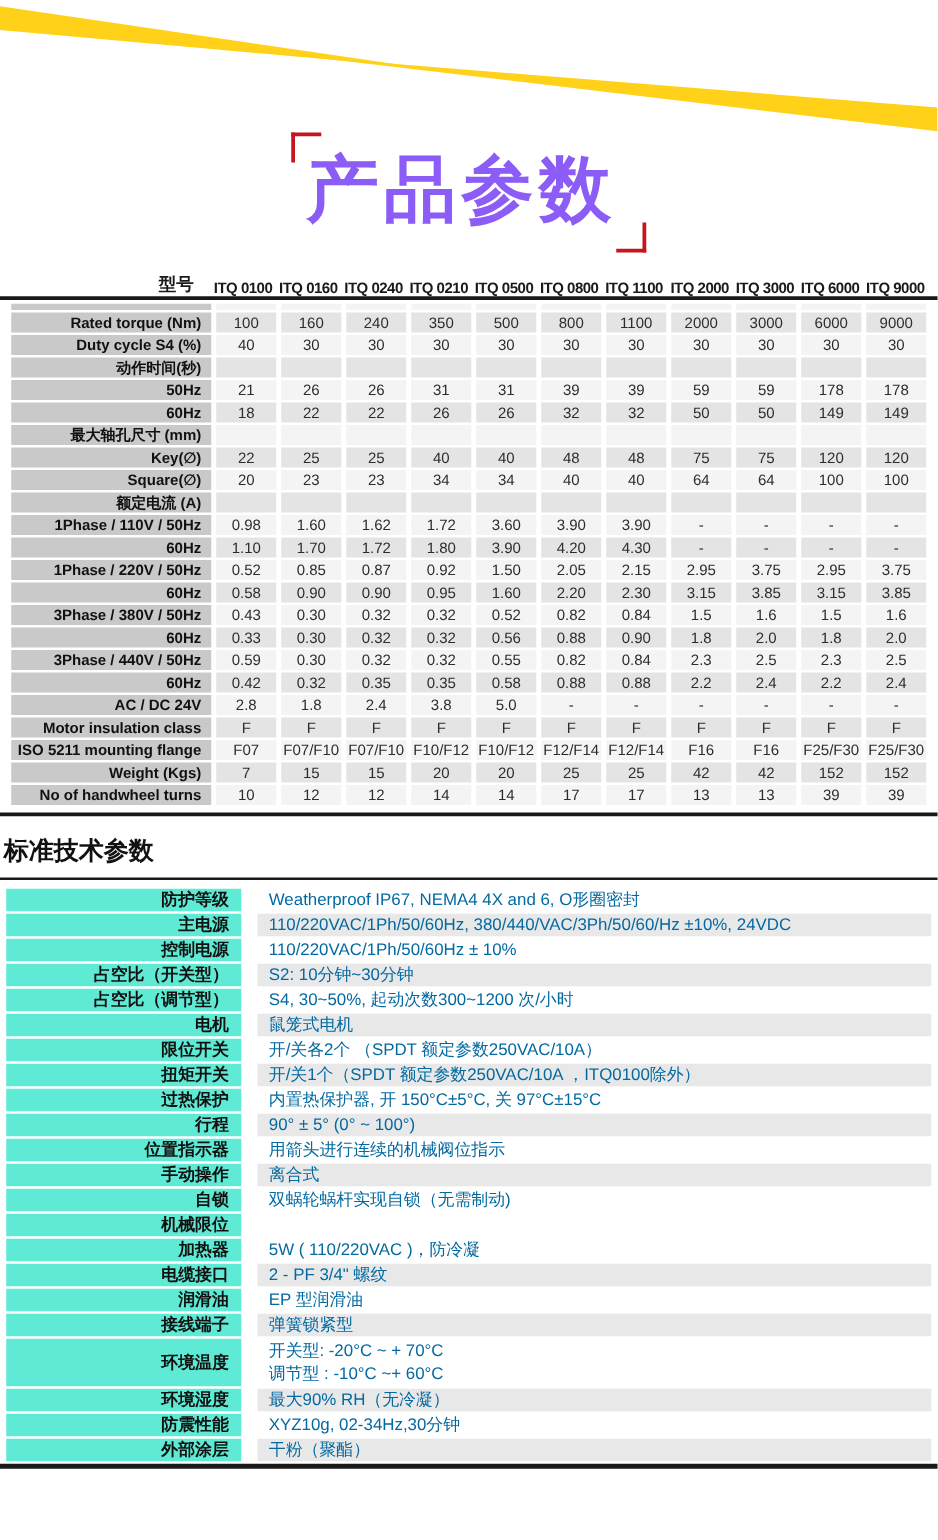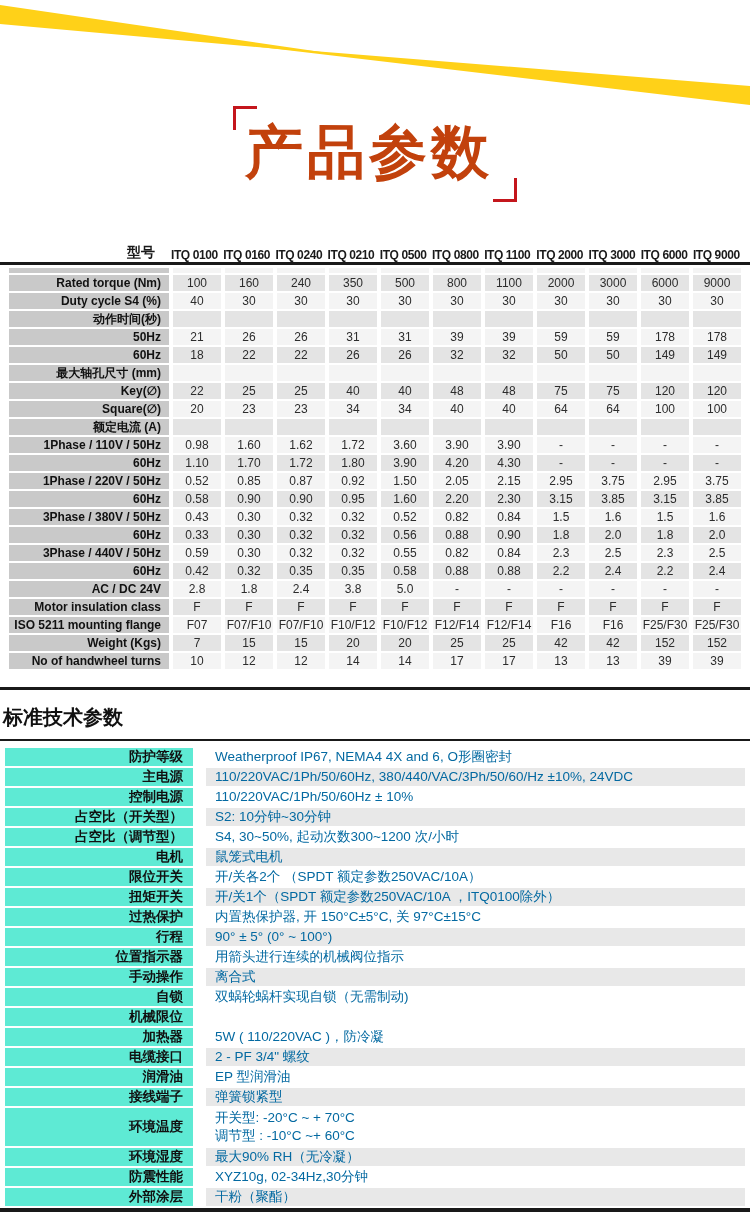--- a/index.html
+++ b/index.html
@@ -5,35 +5,35 @@
   html,body{margin:0;padding:0}
   body{
     width:750px;height:1232px;background:#fff;overflow:hidden;
     font-family:"Liberation Sans","DejaVu Sans",sans-serif;color:#1a1a1a;
   }
   
   .ribbon{display:block;width:750px;height:120px}
   .ribbon polygon{fill:#ffd118}
   
   .title-block{position:relative;width:max-content;margin:-14px auto 0;padding:14px 24px 18px 12px;height:64px}
-  .page-title{margin:0;font-size:58px;line-height:64px;letter-spacing:4px;font-weight:600;color:#c2410c;white-space:nowrap}
+  .page-title{margin:0;font-size:58px;line-height:64px;letter-spacing:4px;font-weight:600;color:#8b5cf6;white-space:nowrap}
   .bracket{position:absolute;width:21px;height:21px}
   .bracket.tl{top:0;left:0;border-top:3px solid #c4161c;border-left:3px solid #c4161c}
   .bracket.br{bottom:0;right:0;border-bottom:3px solid #c4161c;border-right:3px solid #c4161c}
   
-  .model-header{display:flex;align-items:flex-end;height:22px;margin:38px 5px 0}
+  .model-header{display:flex;align-items:flex-end;height:22px;margin:13px 5px 0}
   .mh-label{width:166px;box-sizing:border-box;padding-right:16px;text-align:right;font-size:14px;font-weight:bold;white-space:nowrap}
   .mh-models{flex:1;display:flex}
   .mh-m{flex:1;font-size:12px;font-weight:bold;letter-spacing:-0.4px;white-space:nowrap}
   
   .hline{height:3px;background:#191919}
   .hline.thin{height:2px}
   .hline.bottom{height:4px}
   
-  table.spec{width:740px;margin:1px 5px 16px;border-collapse:separate;border-spacing:4px 2px;table-layout:fixed}
+  table.spec{width:740px;margin:1px 5px 4px;border-collapse:separate;border-spacing:4px 2px;table-layout:fixed}
   table.spec td{height:16px;line-height:16px;padding:0;font-size:12px;text-align:center;vertical-align:middle;white-space:nowrap;overflow:visible}
   table.spec td.lbl{width:152px;background:#c9c9c9;text-align:right;padding-right:8px;font-weight:bold;color:#111}
   table.spec td.light{background:#f4f4f4;color:#2c2c2c}
   table.spec td.dark{background:#e4e4e4;color:#2c2c2c}
   table.spec tr.pad td{height:5px;line-height:5px}
   
   .tech-title{margin:14px 0 0 3px;font-size:20px;font-weight:bold;color:#111}
   .hline.thin{margin-top:8px}
   .tech{margin:7px 5px 0}
   .trow{display:flex;height:18px;margin-bottom:2px}

